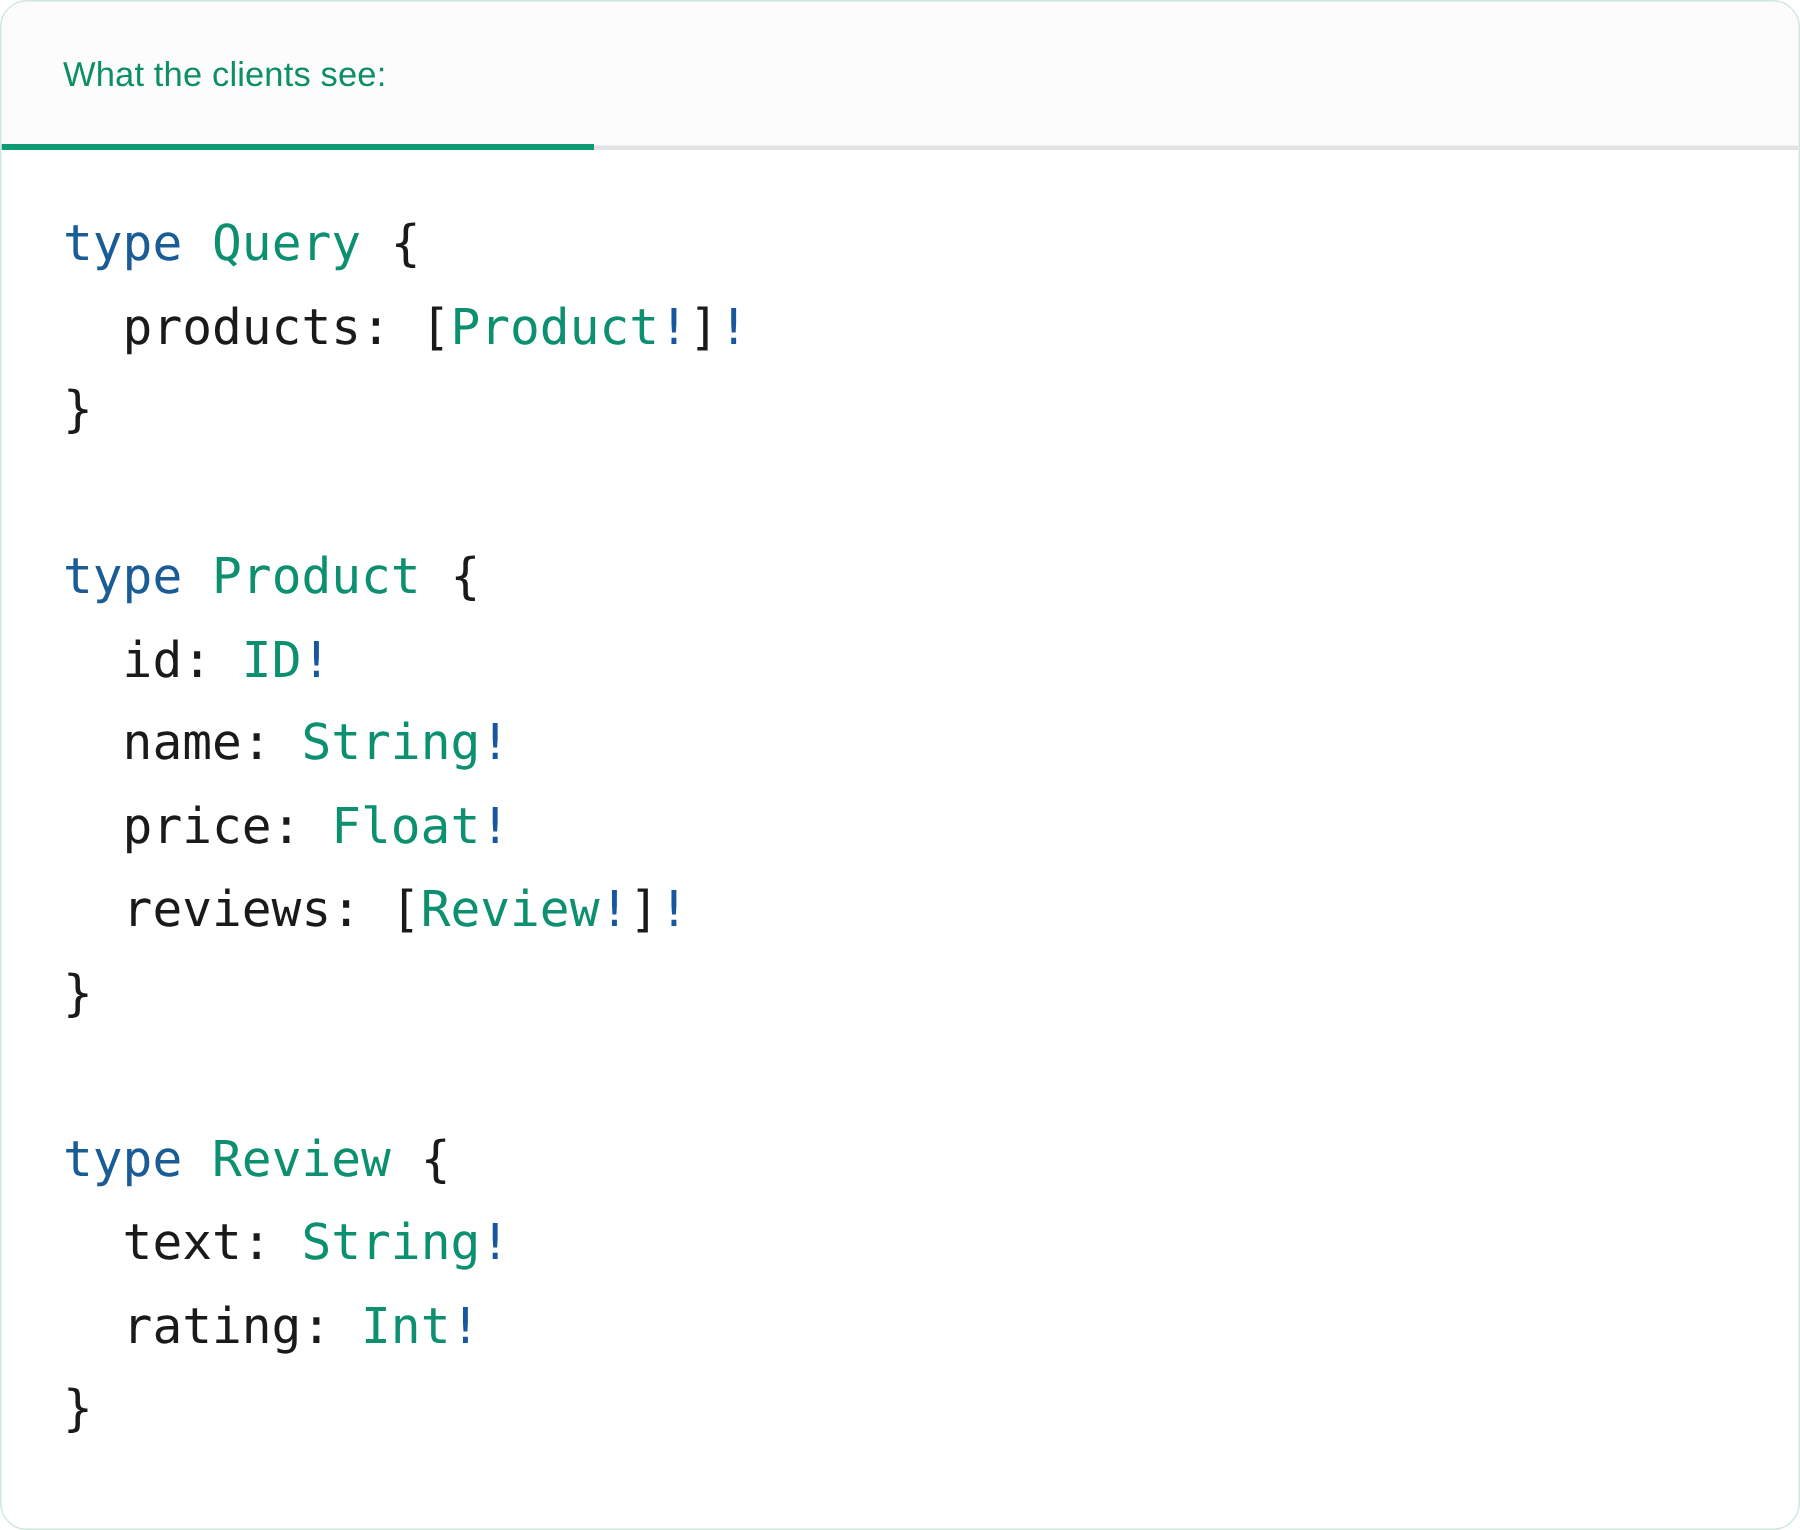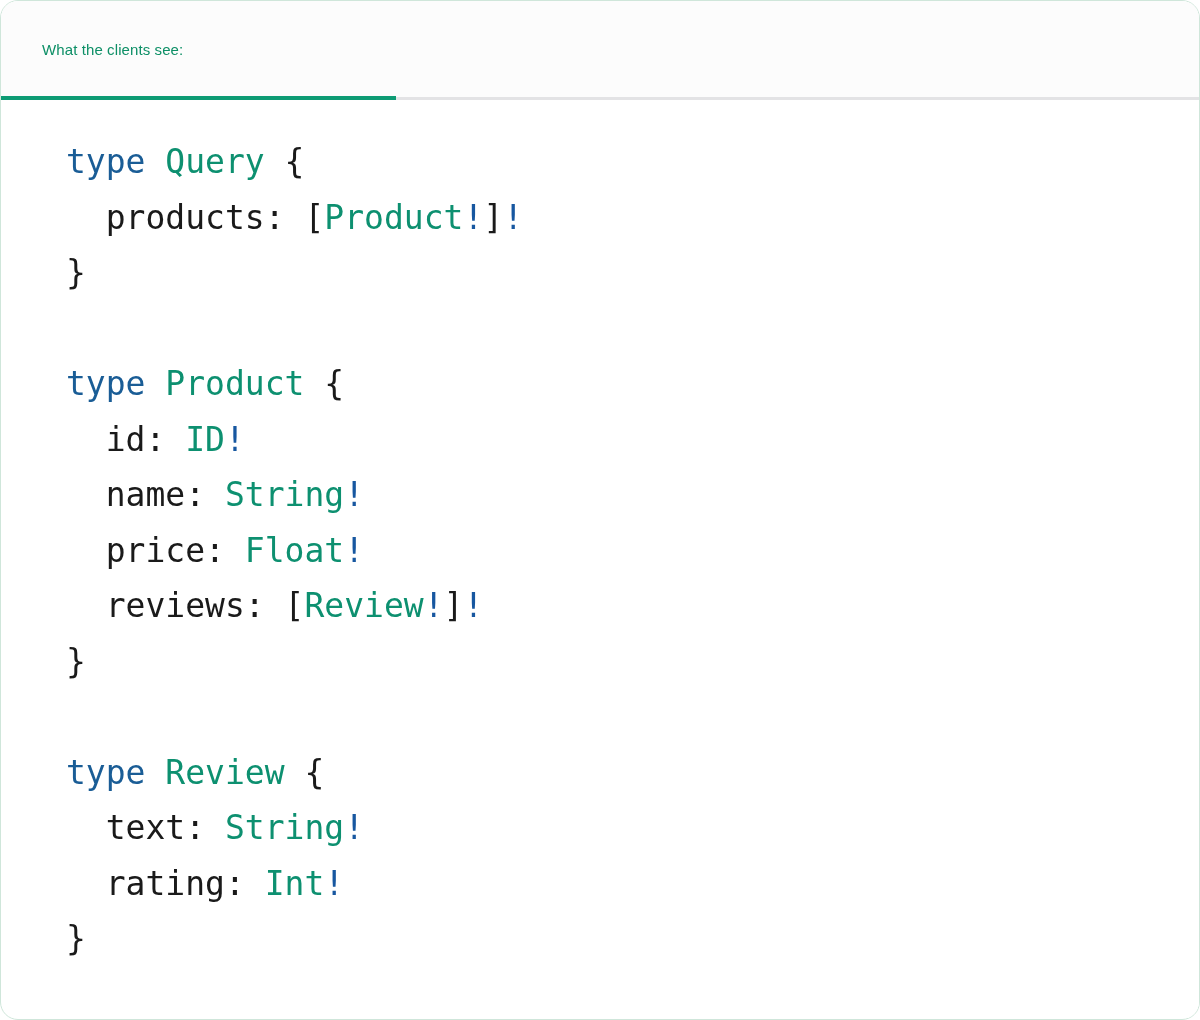--- a/index.html
+++ b/index.html
@@ -43,21 +43,21 @@
     height: 100%;
     padding: 0 0 0 41px;
     display: flex;
     align-items: center;
     width: 395px;
     background: transparent;
   }
 
   .tab-label {
     font-family: "Liberation Sans", sans-serif;
-    font-size: 15px;
+    font-size: 23px;
     font-weight: 400;
     letter-spacing: 0.1px;
     color: #0d8f66;
     white-space: nowrap;
   }
 
   .tab-underline {
     position: absolute;
     left: 0;
     bottom: -3px;
@@ -65,21 +65,20 @@
     height: 4px;
     background: #0d9b74;
   }
 
   
   .code-area {
     box-sizing: border-box;
     padding: 34px 0 0 41px;
     background: #ffffff;
     height: 918px;
-    margin-left: 24px;
   }
 
   pre.code {
     margin: 0;
     font-family: "DejaVu Sans Mono", "Liberation Mono", monospace;
     font-size: 33px;
     line-height: 55.5px;
     color: #1a1a1a;
     white-space: pre;
     letter-spacing: 0px;

